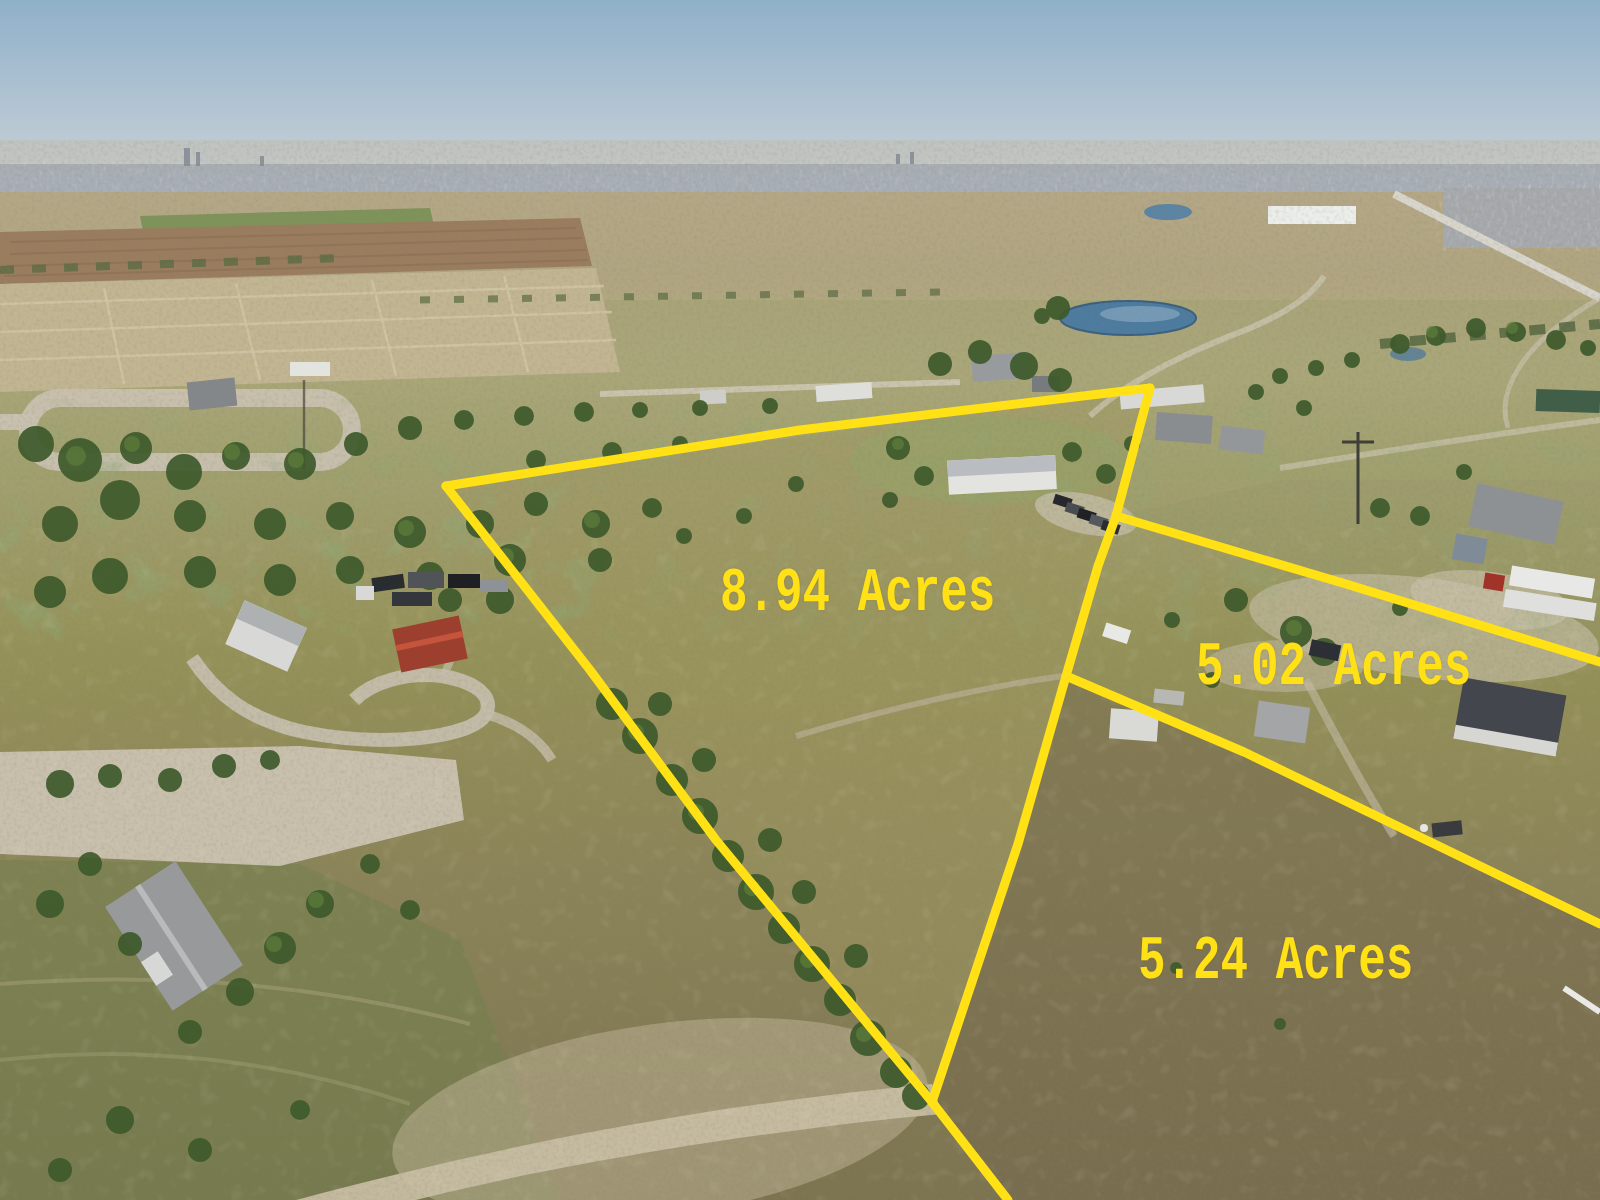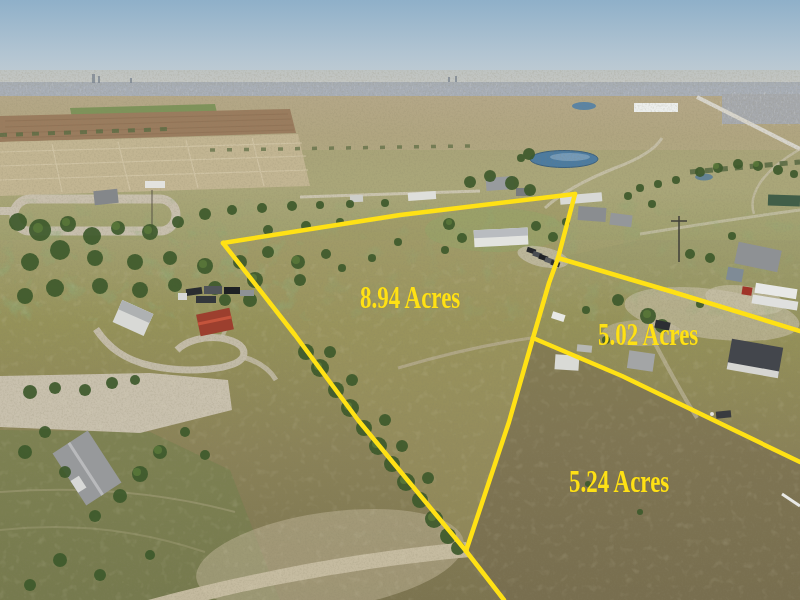--- a/index.html
+++ b/index.html
@@ -1,16 +1,16 @@
 <!DOCTYPE html>
 <html style="--accent: #ffe115;"><head>
 <meta charset="utf-8">
 <style>
   html,body{margin:0;padding:0;background:#222;}
-  .stage{position:relative;width:800px;height:600px;overflow:hidden;font-family:Liberation Serif, serif;}
+  .stage{position:relative;width:800px;height:600px;overflow:hidden;font-family:Liberation Mono, monospace;}
   .stage svg{position:absolute;left:0;top:0;}
   .parcel-label{
     position:absolute;
     color:var(--accent,#ffe115);
     font-weight:bold;
     font-size:31px;
     line-height:1;
     white-space:nowrap;
     transform:scaleX(.74);
     transform-origin:0 0;

